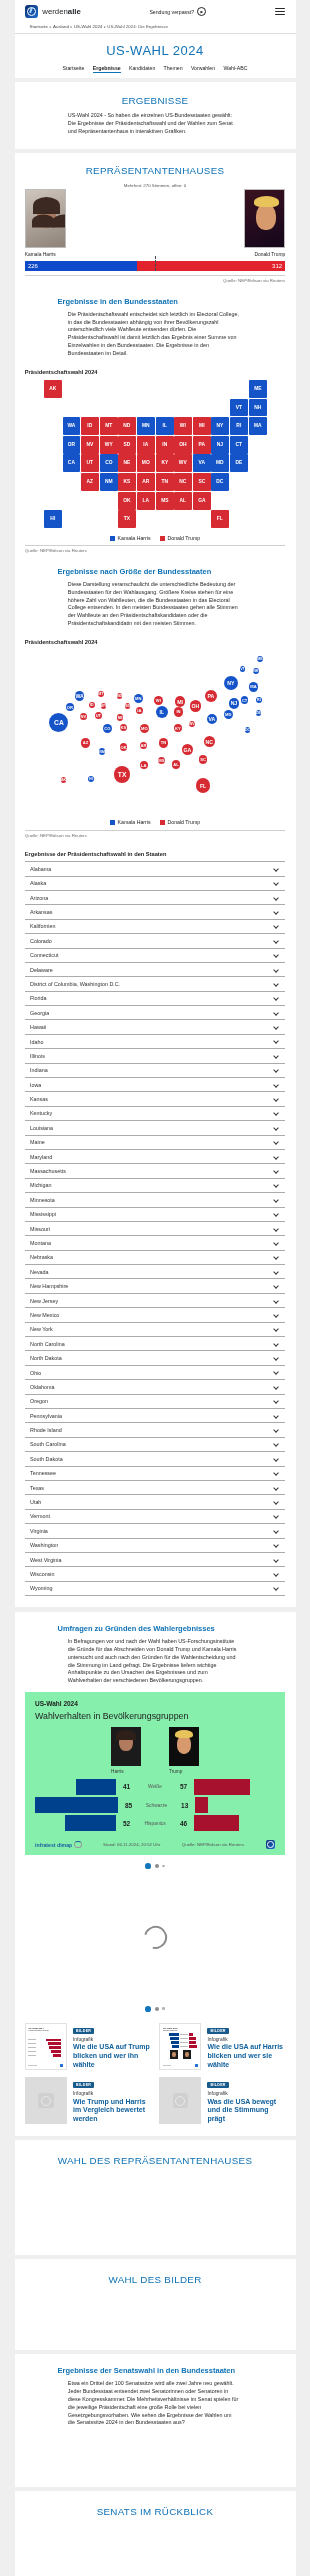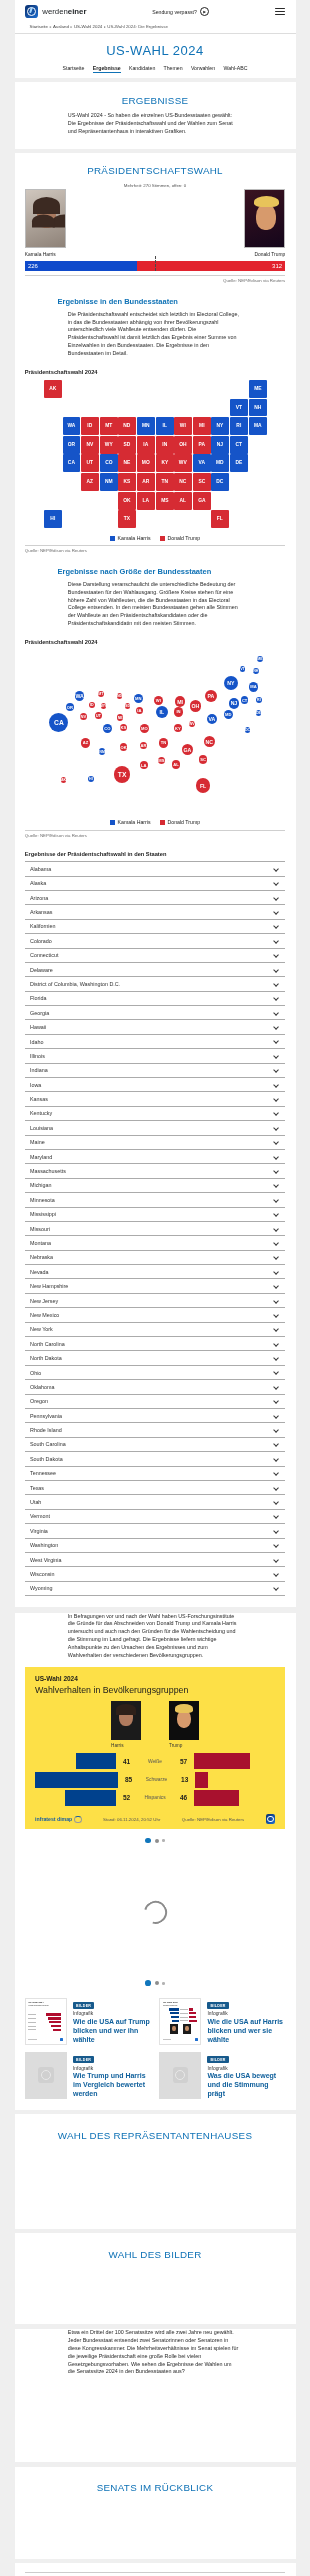--- a/index.html
+++ b/index.html
@@ -63,21 +63,21 @@
   
   .bubblemap{position:relative;width:261px;height:164px;margin-top:3.1px;}
   .bub{position:absolute;border-radius:50%;color:#fff;font-weight:700;display:flex;align-items:center;justify-content:center;cursor:pointer;}
   
   .acc-head{font-size:5.7px;font-weight:700;color:#1d1d1d;margin:13.4px 0 4.1px 0;}
   .acc{border-bottom:0.5px solid #ababab;}
   .acc-row{height:13.4px;border-top:0.5px solid #ababab;display:flex;align-items:center;justify-content:space-between;cursor:pointer;}
   .acc-row .lbl{font-size:5.4px;color:#333;padding-left:5.2px;}
   .chev{width:3.1px;height:3.1px;border-right:0.8px solid #3a3a3a;border-bottom:0.8px solid #3a3a3a;transform:rotate(45deg);margin-right:7.2px;flex:none;}
   
-  .info-card{background:#fde047;margin:7.2px 0 0 0;padding:8.3px 10.3px 0 10.3px;}
+  .info-card{background:#86efac;margin:7.2px 0 0 0;padding:8.3px 10.3px 0 10.3px;}
   .info-kicker{font-size:6.5px;font-weight:700;color:#1d1d1d;}
   .info-title{font-size:8.8px;color:#1d1d1d;margin-top:3.1px;font-weight:400;}
   .info-photos{display:flex;justify-content:center;gap:28px;margin-top:6.2px;}
   .iphoto{width:30px;}
   .iphoto .pic{width:30px;height:39px;position:relative;overflow:hidden;}
   .iphoto .pic.h{background:#1b1b1b;}
   .iphoto .pic.h:before{content:"";position:absolute;left:8.3px;top:7.2px;width:13.4px;height:17.6px;background:#b07b5e;border-radius:45%;}
   .iphoto .pic.h:after{content:"";position:absolute;left:5.2px;top:3.1px;width:19.6px;height:10.3px;background:#2e2019;border-radius:50% 50% 0 0;}
   .iphoto .pic.t{background:#0d0d0d;}
   .iphoto .pic.t:before{content:"";position:absolute;left:7.8px;top:8.3px;width:14.5px;height:18.6px;background:#d79a6c;border-radius:45%;}
@@ -136,21 +136,21 @@
   .f-row{height:12.4px;display:flex;align-items:center;justify-content:space-between;border-bottom:0.5px solid #ccc;cursor:pointer;}
   .f-row .lbl{font-size:5.4px;font-weight:700;color:#222;padding-left:2.1px;}
 </style>
 </head>
 <body>
 
 <div class="hdr">
   <div class="logo-box">
       <div class="logo-globe"></div>
     </div>
-  <div class="logo-word"><span>werden</span><b>einer</b></div>
+  <div class="logo-word"><span>werden</span><b>alle</b></div>
   <div class="hdr-center">
     <span>Sendung verpasst?</span>
     <span class="play-ic">
         <span>▶</span>
       </span>
   </div>
   <div class="burger">
       <span></span>
       <span></span>
       <span></span>
@@ -172,21 +172,21 @@
 </div>
 
 <div class="card" style="padding-bottom:13.4px;">
   <h2 class="h-center">ERGEBNISSE</h2>
   <div class="inner">
       <p class="copy center-col">US-Wahl 2024 - So haben die einzelnen US-Bundesstaaten gewählt: Die Ergebnisse der Präsidentschaftswahl und der Wahlen zum Senat und Repräsentantenhaus in interaktiven Grafiken.</p>
     </div>
 </div>
 
 <div class="card" style="padding-bottom:11.4px;">
-  <h2 class="h-center">PRÄSIDENTSCHAFTSWAHL</h2>
+  <h2 class="h-center">REPRÄSENTANTENHAUSES</h2>
 
   <div class="inner duel">
     <div class="majority-note">Mehrheit: 270 Stimmen, offen: 0</div>
     <div class="duel-photos">
       <div class="photo harris"></div>
       <div class="photo trump"></div>
     </div>
     <div class="duel-names">
       <span>Kamala Harris</span>
       <span>Donald Trump</span>
@@ -537,20 +537,21 @@
         </div>
         <div class="acc-row">
           <span class="lbl">Wyoming</span>
           <span class="chev"></span>
         </div>
       </div>
   </div>
 </div>
 
 <div class="card" style="padding-bottom:2.1px;">
+  <h3 class="h-sub" style="margin-top:0;padding-top:12.4px;">Umfragen zu Gründen des Wahlergebnisses</h3>
   <div class="inner">
     <p class="copy">In Befragungen vor und nach der Wahl haben US-Forschungsinstitute die Gründe für das Abschneiden von Donald Trump und Kamala Harris untersucht und auch nach den Gründen für die Wahlentscheidung und die Stimmung im Land gefragt. Die Ergebnisse liefern wichtige Anhaltspunkte zu den Ursachen des Ergebnisses und zum Wahlverhalten der verschiedenen Bevölkerungsgruppen.</p>
 
     <div class="info-card">
       <div class="info-kicker">US-Wahl 2024</div>
       <div class="info-title">Wahlverhalten in Bevölkerungsgruppen</div>
       <div class="info-photos">
         <div class="iphoto">
             <div class="pic h"></div>
             <div class="cap">Harris</div>
@@ -717,20 +718,21 @@
 
 <div class="card" style="height:115px;">
   <h2 class="sect-heading">WAHL DES REPRÄSENTANTENHAUSES</h2>
 </div>
 
 <div class="card" style="height:91px;">
   <h2 class="sect-heading">WAHL DES BILDER</h2>
 </div>
 
 <div class="card" style="height:133px;">
+  <h3 class="h-sub" style="margin-top:0;padding-top:12.4px;">Ergebnisse der Senatswahl in den Bundesstaaten</h3>
   <div class="inner">
       <p class="copy">Etwa ein Drittel der 100 Senatssitze wird alle zwei Jahre neu gewählt. Jeder Bundesstaat entsendet zwei Senatorinnen oder Senatoren in diese Kongresskammer. Die Mehrheitsverhältnisse im Senat spielen für die jeweilige Präsidentschaft eine große Rolle bei vielen Gesetzgebungsvorhaben. Wie sehen die Ergebnisse der Wahlen um die Senatssitze 2024 in den Bundesstaaten aus?</p>
     </div>
 </div>
 
 <div class="card" style="height:92px;">
   <h2 class="sect-heading">SENATS IM RÜCKBLICK</h2>
 </div>
 
 <div class="card foot-card" style="margin-bottom:0;">

